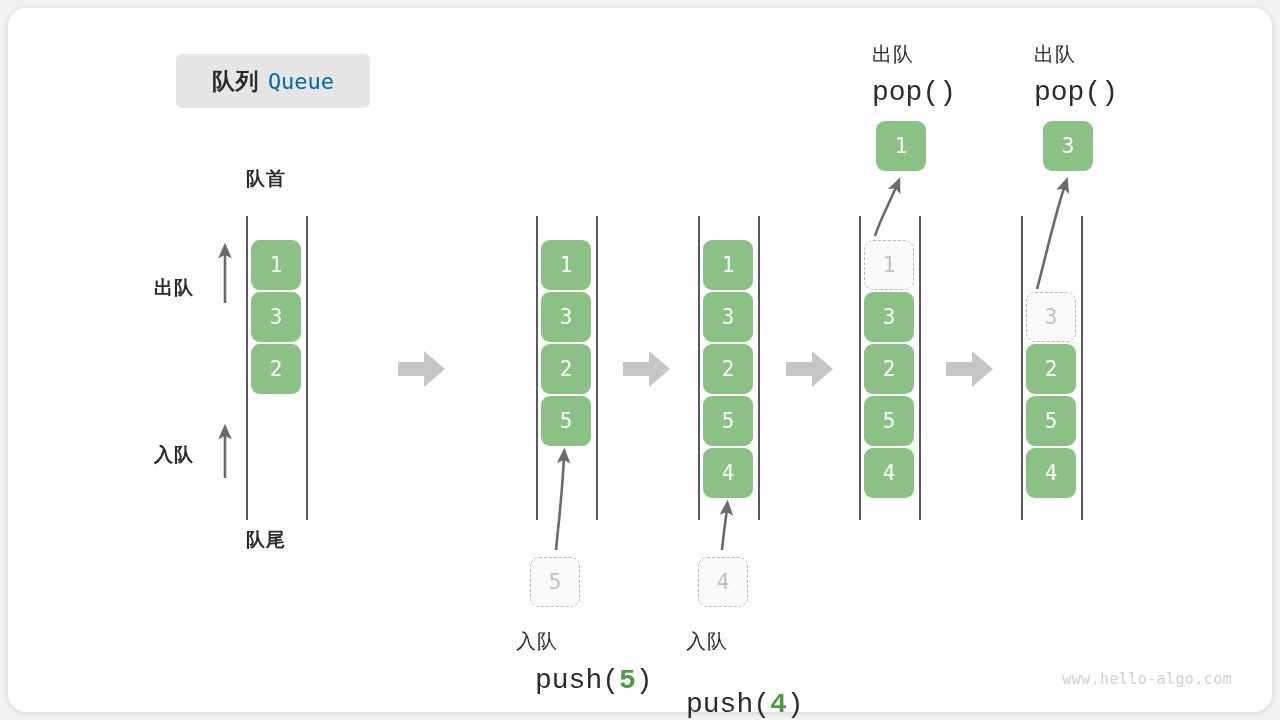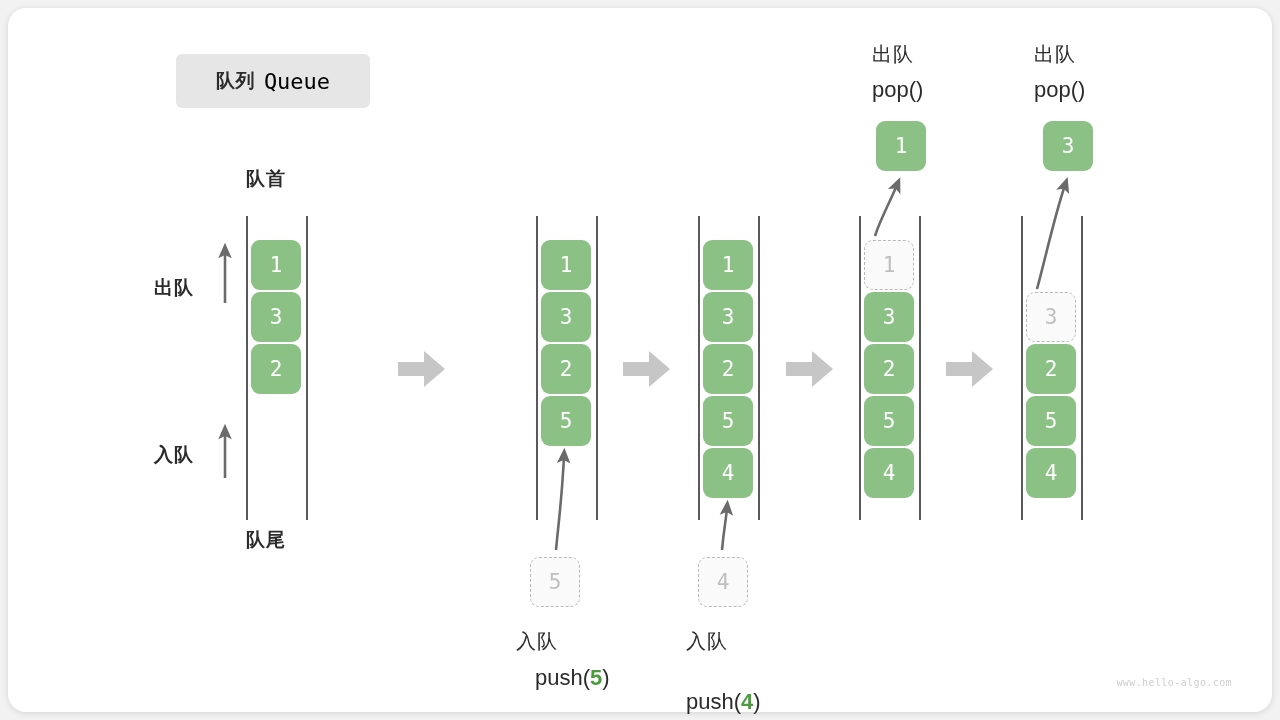--- a/index.html
+++ b/index.html
@@ -39,29 +39,29 @@
     height: 54px;
     background: #e6e6e6;
     border-radius: 6px;
     display: flex;
     align-items: center;
     justify-content: center;
     gap: 9px;
   }
   .title-cn {
     font-family: "Liberation Sans", "DejaVu Sans", sans-serif;
-    font-size: 19px;
+    font-size: 23px;
     font-weight: bold;
     color: #2b2b2b;
     letter-spacing: 0.5px;
   }
   .title-en {
     font-family: "DejaVu Sans Mono", "Liberation Mono", monospace;
     font-size: 22px;
-    color: #000000;
+    color: #0369a1;
   }
 
   
   .lbl {
     position: absolute;
     white-space: nowrap;
   }
   .lbl-bold-cn {
     font-family: "Liberation Sans", "DejaVu Sans", sans-serif;
     font-size: 19px;
@@ -69,22 +69,22 @@
     color: #2b2b2b;
     letter-spacing: 1px;
   }
   .op-cn {
     font-family: "Liberation Sans", "DejaVu Sans", sans-serif;
     font-size: 20px;
     color: #2b2b2b;
     letter-spacing: 1px;
   }
   .op-code {
-    font-family: Liberation Sans, sans-serif;
-    font-size: 22px;
+    font-family: Liberation Mono, monospace;
+    font-size: 28px;
     color: #2b2b2b;
   }
   .op-code .num { color: #4a9c3f; font-weight: bold; }
 
   
   .rail {
     position: absolute;
     width: 1.6px;
     background: #595959;
   }
@@ -130,21 +130,21 @@
     height: 720px;
     pointer-events: none;
   }
 
   
   .watermark {
     position: absolute;
     right: 40px;
     bottom: 24px;
     font-family: "DejaVu Sans Mono", "Liberation Mono", monospace;
-    font-size: 10px;
+    font-size: 15px;
     color: #cfcfcf;
     letter-spacing: 0.4px;
   }
 </style>
 </head>
 <body>
 
 <div id="stage">
   <div class="card">
 

